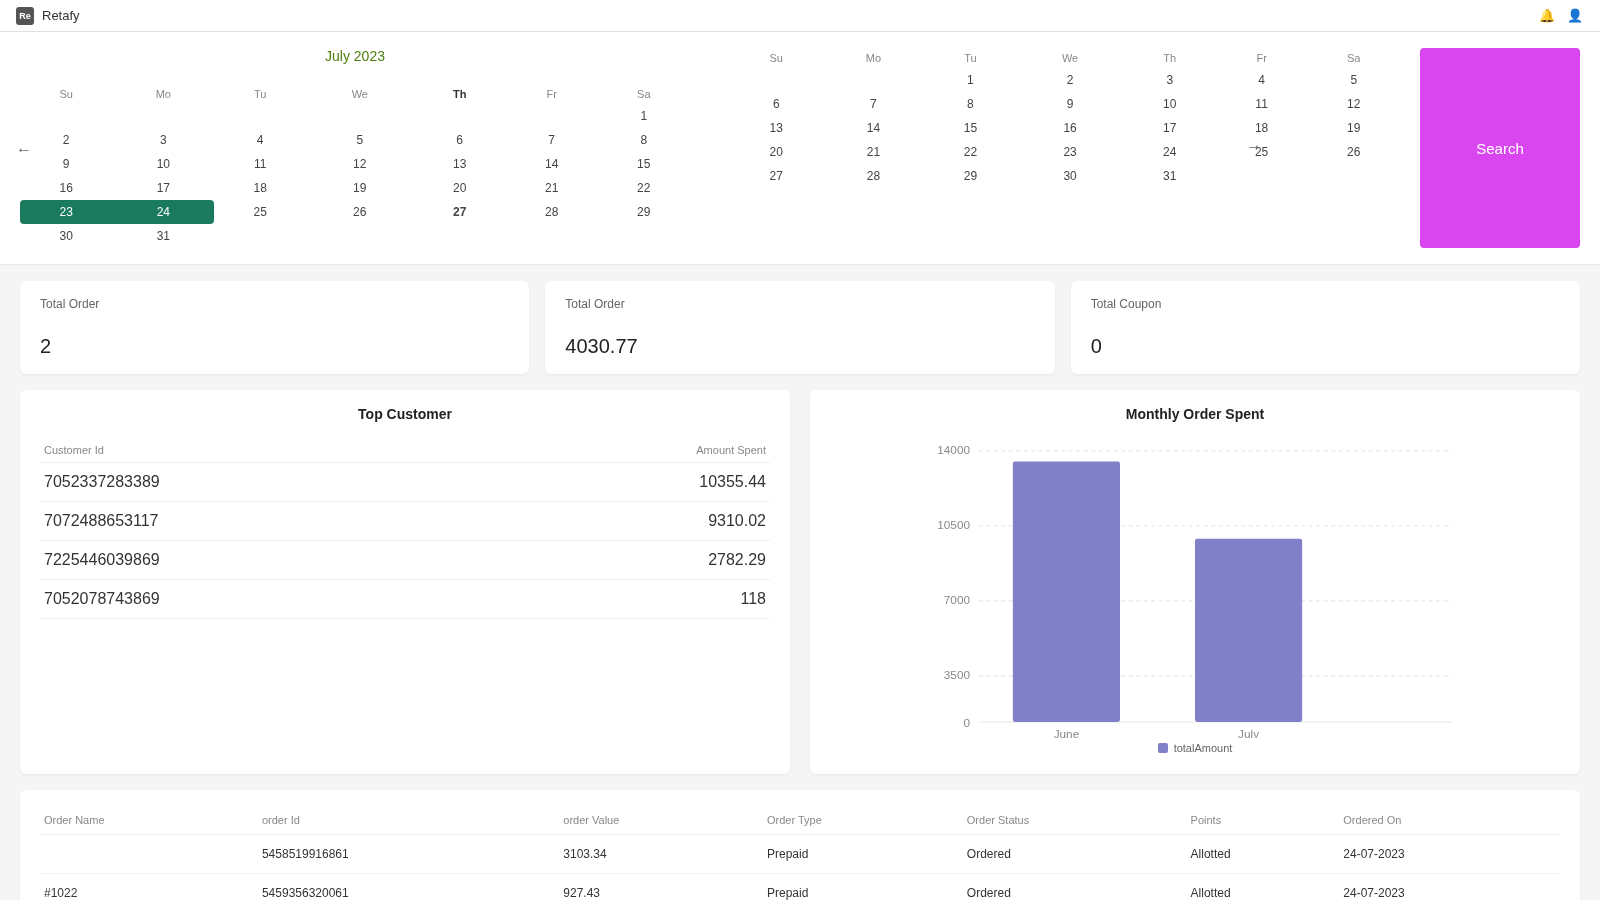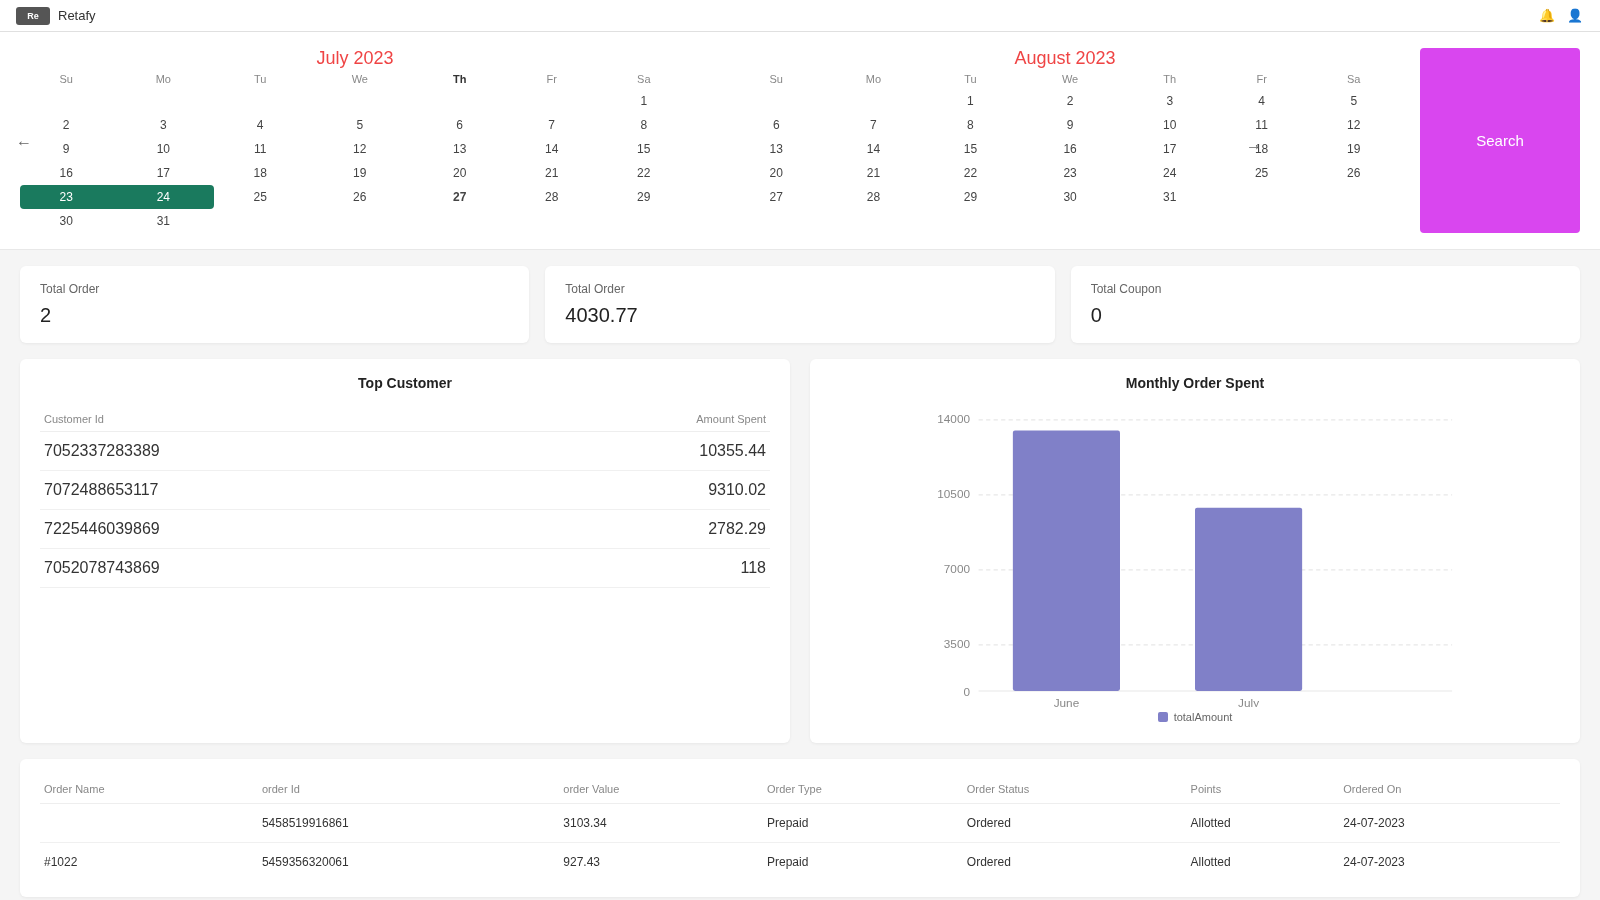--- a/index.html
+++ b/index.html
@@ -14,21 +14,21 @@
       display: flex;
       align-items: center;
       justify-content: space-between;
       background: #fff;
       padding: 0 16px;
       height: 32px;
       border-bottom: 1px solid #e0e0e0;
     }
     .titlebar-left { display: flex; align-items: center; gap: 8px; }
     .titlebar-logo {
-      width: 34px; height: 18px;
+      width: 18px; height: 18px;
       background: #555;
       border-radius: 3px;
       display: flex; align-items: center; justify-content: center;
       color: #fff; font-size: 9px; font-weight: bold;
     }
     .titlebar-icons { display: flex; gap: 12px; align-items: center; color: #666; }
 
     .main-content {
       padding: 0;
       background: #f5f5f5;
@@ -52,24 +52,24 @@
     .calendar-wrapper {
       flex: 1;
       display: flex;
       gap: 40px;
     }
     .calendar {
       flex: 1;
     }
     .calendar-title {
       text-align: center;
-      font-size: 18px;
+      font-size: 14px;
       font-weight: 500;
-      margin-bottom: 0;
-      color: #ef4444;
+      margin-bottom: 20px;
+      color: #4d7c0f;
     }
     .calendar-grid {
       width: 100%;
       border-collapse: collapse;
     }
     .calendar-grid th {
       text-align: center;
       font-weight: 400;
       color: #888;
       font-size: 11px;
@@ -125,21 +125,21 @@
     .stat-card {
       background: #fff;
       border-radius: 6px;
       padding: 16px 20px;
       flex: 1;
       box-shadow: 0 1px 3px rgba(0,0,0,0.06);
     }
     .stat-label {
       font-size: 12px;
       color: #666;
-      margin-bottom: 8px;
+      margin-bottom: 24px;
     }
     .stat-value {
       font-size: 20px;
       font-weight: 500;
       color: #222;
     }
 
     
     .bottom-section {
       display: flex;
@@ -330,21 +330,20 @@
               <td></td>
               <td></td>
               <td></td>
               <td></td>
             </tr>
           </tbody>
         </table>
       </div>
 
       <div class="calendar">
-        <div class="calendar-title">August 2023</div>
         <table class="calendar-grid">
           <thead>
             <tr>
               <th>Su</th>
               <th>Mo</th>
               <th>Tu</th>
               <th>We</th>
               <th>Th</th>
               <th>Fr</th>
               <th>Sa</th>

